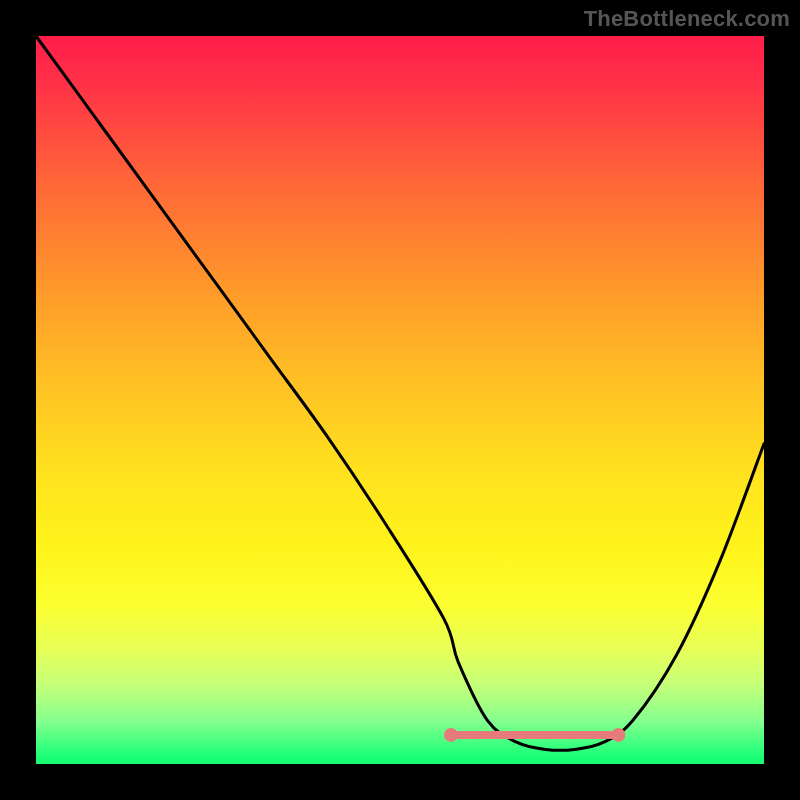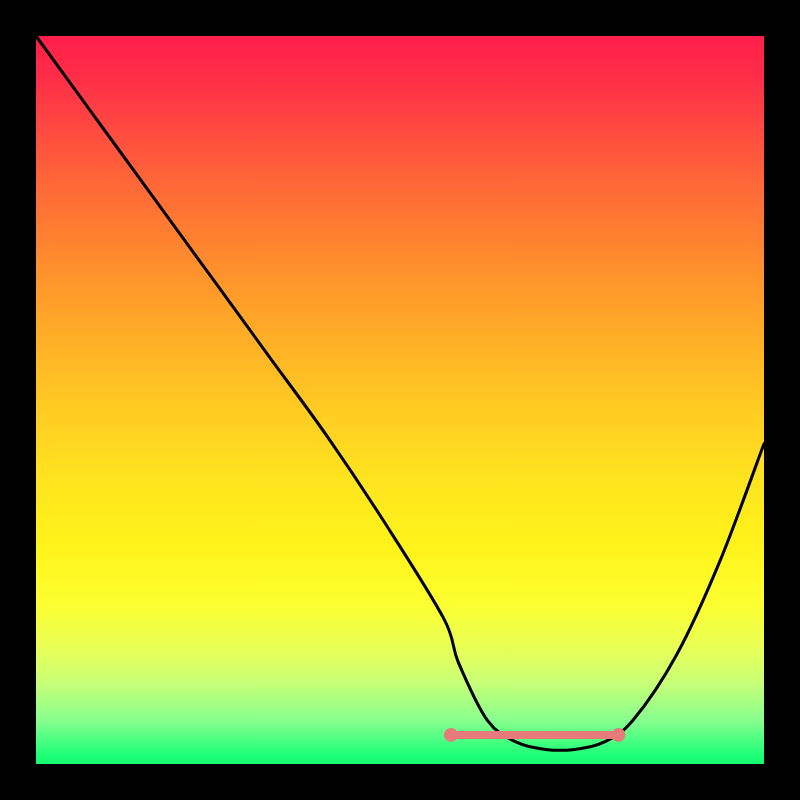--- a/index.html
+++ b/index.html
@@ -56,20 +56,21 @@
     top: 0;
     width: 728px;
     height: 728px;
     overflow: visible;
   }
 </style>
 </head>
 <body>
 
 <div class="frame">
+  <div class="watermark">TheBottleneck.com</div>
 
   <div class="plot-area">
     <svg class="overlay" viewBox="0 0 728 728" preserveAspectRatio="none">
       <path id="curve-path" fill="none" stroke="#000" stroke-width="3" stroke-linecap="round" stroke-linejoin="round" d="M 0 0 C 9.706666666666667 13.346666666666673, 38.82666666666667 53.38666666666671, 58.24 80.08000000000004 C 77.65333333333334 106.77333333333337, 97.06666666666668 133.46666666666664, 116.48 160.15999999999997 C 135.89333333333335 186.8533333333333, 155.30666666666667 213.54666666666662, 174.72 240.23999999999995 C 194.13333333333333 266.9333333333333, 213.54666666666668 293.6266666666666, 232.96 320.31999999999994 C 252.37333333333333 347.01333333333326, 271.78666666666663 372.4933333333333, 291.2 400.4 C 310.61333333333334 428.3066666666667, 330.02666666666664 457.4266666666667, 349.44 487.76 C 368.85333333333335 518.0933333333334, 395.54666666666674 559.3466666666667, 407.68000000000006 582.4 C 419.8133333333334 605.4533333333333, 414.96 609.0933333333332, 422.23999999999995 626.0799999999999 C 429.5199999999999 643.0666666666666, 441.6533333333333 670.9733333333334, 451.36 684.32 C 461.0666666666667 697.6666666666667, 470.77333333333337 701.3066666666666, 480.48 706.16 C 490.18666666666667 711.0133333333333, 499.8933333333333 712.2266666666667, 509.59999999999997 713.44 C 519.3066666666666 714.6533333333334, 529.0133333333333 714.6533333333334, 538.72 713.44 C 548.4266666666667 712.2266666666667, 558.1333333333334 711.0133333333333, 567.84 706.16 C 577.5466666666666 701.3066666666666, 584.8266666666666 698.8800000000001, 596.9599999999999 684.32 C 609.0933333333332 669.76, 626.0799999999999 645.4933333333333, 640.64 618.8 C 655.2 592.1066666666666, 669.76 559.3466666666666, 684.3199999999999 524.16 C 698.8799999999999 488.9733333333333, 720.72 427.09333333333336, 728 407.68"></path>
       <g id="flat-marker">
           <line x1="414.96" x2="582.4" y1="698.88" y2="698.88" stroke="#e77a7a" stroke-width="8" stroke-linecap="round"></line>
           <circle cx="414.96" cy="698.88" r="7" fill="#e77a7a"></circle>
           <circle cx="582.4" cy="698.88" r="7" fill="#e77a7a"></circle>
           <circle cx="438.88" cy="698.88" r="4" fill="#e77a7a"></circle>
           <circle cx="462.79999999999995" cy="698.88" r="4" fill="#e77a7a"></circle>

